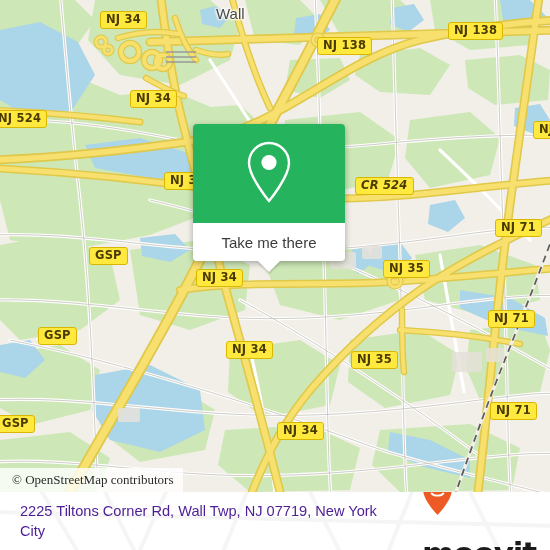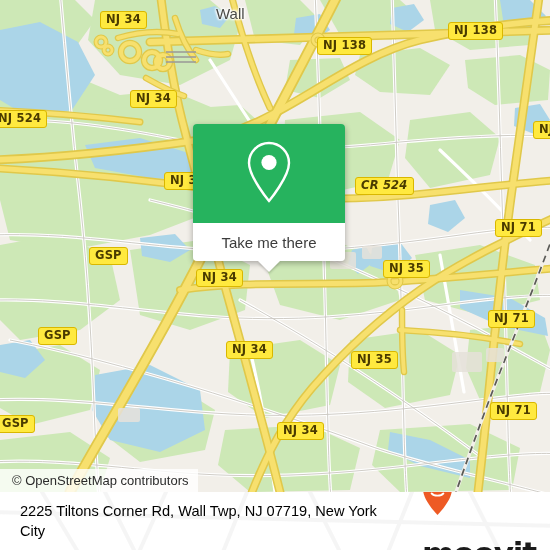--- a/index.html
+++ b/index.html
@@ -97,21 +97,21 @@
   }
 
   
   #attribution {
     position: absolute;
     left: 0; bottom: 0;
     background: rgba(255,255,255,.80);
     color: #2b2b2b;
     font-size: 13px;
     padding: 4px 9px 4px 12px;
-    font-family: Liberation Sans, sans-serif;
+    font-family: Liberation Serif, serif;
     z-index: 30;
     white-space: nowrap;
   }
 
   
   #footer {
     position: absolute;
     left: 0; top: 492px;
     width: 550px; height: 58px;
     background: #ffffff;
@@ -122,21 +122,21 @@
     position: absolute;
     left: 0; top: 0;
     width: 550px; height: 58px;
     display: flex;
     align-items: center;
     justify-content: space-between;
     padding: 0 14px 0 20px;
     box-sizing: border-box;
   }
   #footer-address {
-    color: #000000;
+    color: #4c1d95;
     font-size: 14.6px;
     line-height: 20px;
     max-width: 370px;
     font-family: "Liberation Sans", sans-serif;
   }
   #brand-logo { display: flex; align-items: flex-start; gap: 18px; flex-direction: column; }
   #brand-name {
     color: #1b1b1b;
     font-size: 31px;
     font-weight: bold;

